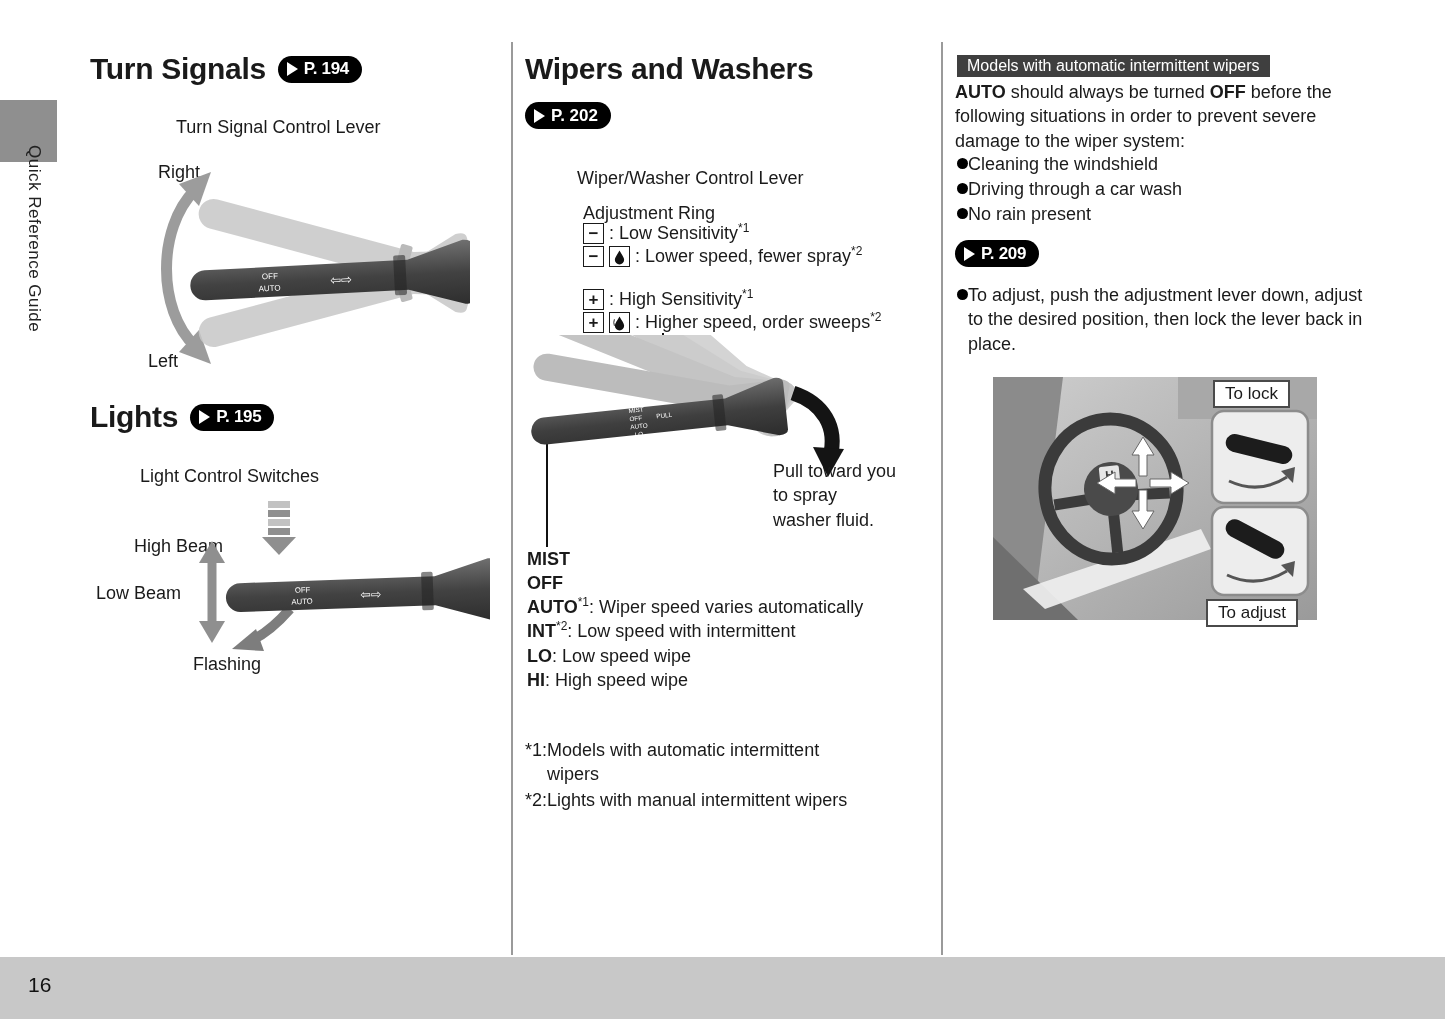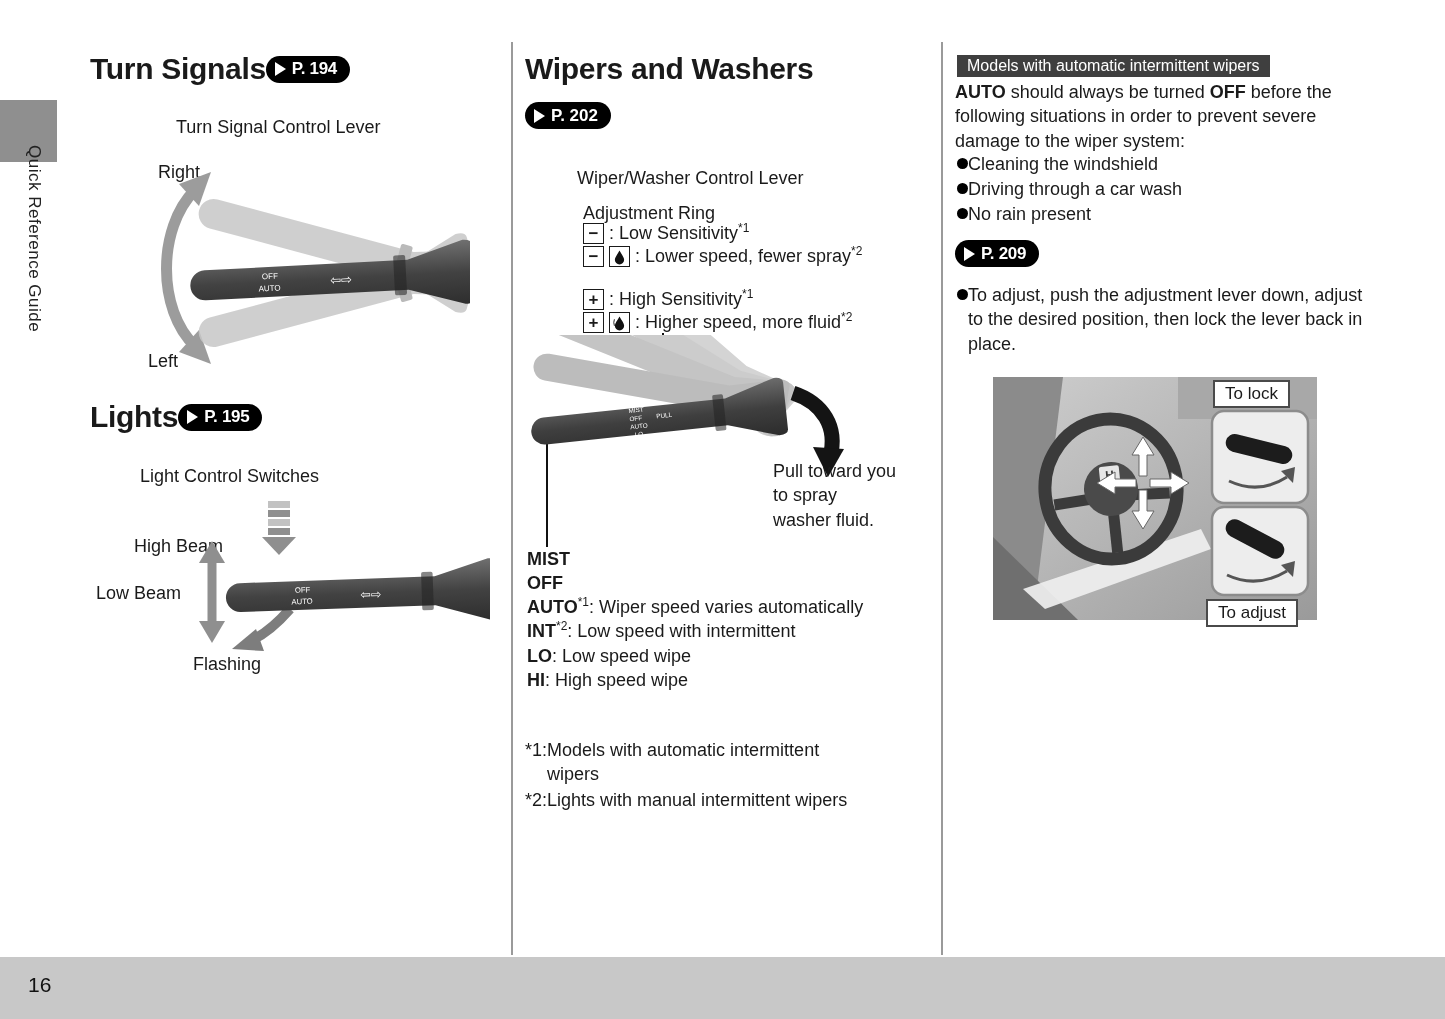--- a/index.html
+++ b/index.html
@@ -3,21 +3,21 @@
 <meta charset="utf-8">
 <style>
   * { margin:0; padding:0; box-sizing:border-box; }
   html,body { background:#ffffff; }
   .page {
     position:relative; width:1445px; height:1019px; background:#ffffff;
     font-family:"Liberation Sans","DejaVu Sans",sans-serif; color:#1a1a1a;
     overflow:hidden;
   }
   .abs { position:absolute; }
-  .h1 { font-size:30px; font-weight:bold; letter-spacing:-0.3px; display:flex; align-items:center; white-space:nowrap; }
+  .h1 { font-size:30px; font-weight:bold; letter-spacing:-0.3px; display:flex; align-items:center; gap:12px; white-space:nowrap; }
   .body18 { font-size:18px; line-height:1.35; }
   .b { font-weight:bold; }
   .sup { font-size:12px; vertical-align:super; line-height:0; }
   .badge {
     display:inline-flex; align-items:center; gap:6px; background:#000; color:#fff;
     border-radius:14px; height:27px; padding:0 13px 0 9px; font-size:17px; font-weight:bold; white-space:nowrap;
   }
   .badge .arr { width:0; height:0; border-left:11px solid #fff; border-top:7px solid transparent; border-bottom:7px solid transparent; }
   .vline { position:absolute; top:42px; height:913px; width:1.5px; background:#9a9a9a; }
   .footer-strip { position:absolute; left:0; right:0; bottom:0; height:62px; background:#c8c8c8; }
@@ -183,21 +183,21 @@
   <div class="abs sensrow" style="left:583px;top:312px">
     <span class="kbox">
         <span>+</span>
       </span>
     <span class="kbox">
       <svg width="13" height="16" viewBox="0 0 14 16">
           <path d="M7,1 C4.5,5.5 2,8.5 2,11 a5,5 0 0 0 10,0 C12,8.5 9.5,5.5 7,1 Z" fill="#111"></path>
           <path d="M1.5,4 Q0.2,7.5 1.5,11" stroke="#111" stroke-width="1" fill="none"></path>
         </svg>
     </span>
-    <span><span>: Higher speed, more fluid</span><sup class="sup">*2</sup></span>
+    <span><span>: Higher speed, order sweeps</span><sup class="sup">*2</sup></span>
   </div>
 
   <div class="leader" style="left:662px;top:333px;height:52px"></div>
   <div class="diamond" style="left:657px;top:383px"></div>
   <div class="leader" style="left:546px;top:437px;height:110px"></div>
 
   <svg class="abs" style="left:525px;top:335px" width="320" height="230" viewBox="0 0 320 230">
     <defs>
       <path id="leverC" d="M -255 -15 A 15 15 0 0 0 -255 15 L -52 15 L 4 32 Q 14 32 14 26 L 14 -26 Q 14 -32 4 -32 L -52 -15 Z"></path>
       <linearGradient id="gMainC" x1="0" y1="0" x2="0" y2="1">

